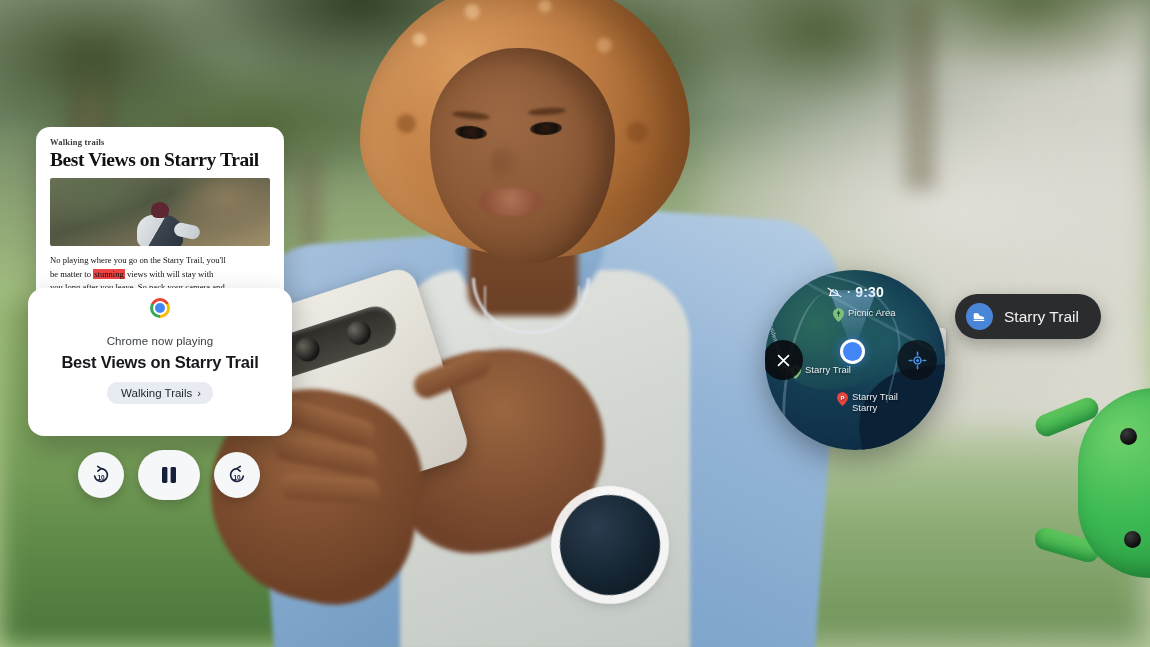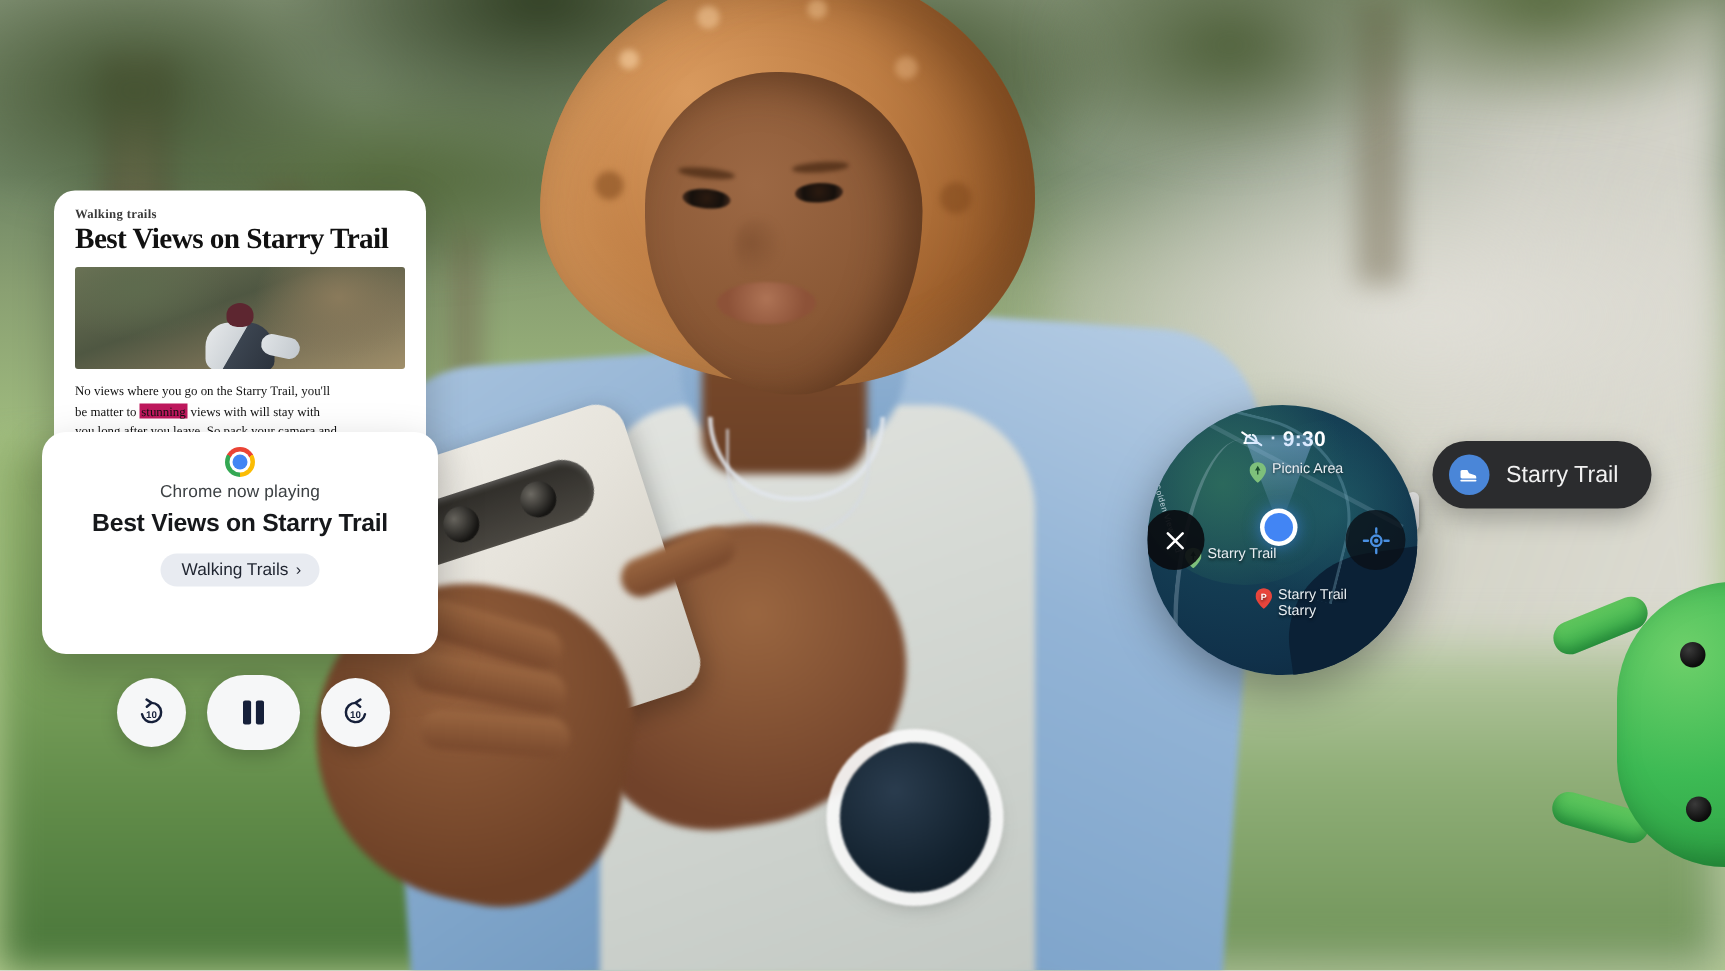--- a/index.html
+++ b/index.html
@@ -241,40 +241,40 @@
   .ap-head { position:absolute; left:-9px; top:0; width:18px; height:16px; border-radius:50% 50% 40% 40%; background:#5d2630; }
   .ap-body { position:absolute; left:-23px; top:13px; width:46px; height:32px; border-radius:16px 18px 6px 8px;
              background: linear-gradient(120deg,#e8eaec 0%, #cfd4d8 45%, #3b4450 46%, #2b323c 100%); }
   .ap-arm  { position:absolute; left:14px; top:22px; width:26px; height:14px; border-radius:10px;
              background: linear-gradient(100deg,#dfe3e6,#c3c9ce); transform: rotate(12deg); }
   .article-body {
     margin: 8px 14px 0 14px;
     font-family:"Liberation Serif", serif;
     font-size: 8.6px; line-height: 1.55; color:#111;
   }
-  .hl { background:#be185d; padding:0 1px; }
+  .hl { background:#ef4444; padding:0 1px; }
 
   
   .np-card {
     position:absolute; left:28px; top:288px; width:264px; height:148px;
     background:#fff; border-radius:16px;
     box-shadow: 0 12px 30px rgba(0,0,0,.25);
     text-align:center;
   }
   .np-chrome { width:20px; height:20px; margin: 10px auto 0 auto; position:relative; }
   .np-chrome .ring {
     position:absolute; inset:0; border-radius:50%;
     background: conic-gradient(from -60deg, #ea4335 0deg 120deg, #fbbc04 120deg 240deg, #34a853 240deg 360deg);
   }
   .np-chrome .inner {
     position:absolute; left:5px; top:5px; width:10px; height:10px; border-radius:50%;
     background:#4285f4; box-shadow: 0 0 0 2px #fff;
   }
   .np-sub {
-    font-size: 11.5px; color:#3c4043; margin-top:4px; letter-spacing:.1px;
+    font-size: 11.5px; color:#3c4043; margin-top:17px; letter-spacing:.1px;
   }
   .np-title {
     font-size: 16.5px; font-weight:700; color:#16181b; margin-top:6px; letter-spacing:-.2px;
   }
   .np-chip {
     display:inline-flex; align-items:center; gap:5px;
     margin-top:10px; padding: 5px 12px 5px 14px;
     background:#e8ebf1; border-radius:999px;
     font-size: 11.5px; color:#1f2430; font-weight:500;
   }
@@ -472,21 +472,21 @@
     <div class="article-kicker">Walking trails</div>
     <div class="article-title">Best Views on Starry Trail</div>
     <div class="article-photo">
       <div class="ap-person">
         <div class="ap-body"></div>
         <div class="ap-arm"></div>
         <div class="ap-head"></div>
       </div>
     </div>
     <div class="article-body">
-      <div>No views where you go on the Starry Trail, you'll</div>
+      <div>No playing where you go on the Starry Trail, you'll</div>
       <div><span>be matter to </span><span class="hl">stunning</span><span> views with will stay with</span></div>
       <div>you long after you leave. So pack your camera and</div>
     </div>
   </div>
 
   <div class="np-card">
     <div class="np-chrome">
       <div class="ring"></div>
       <div class="inner"></div>
     </div>

